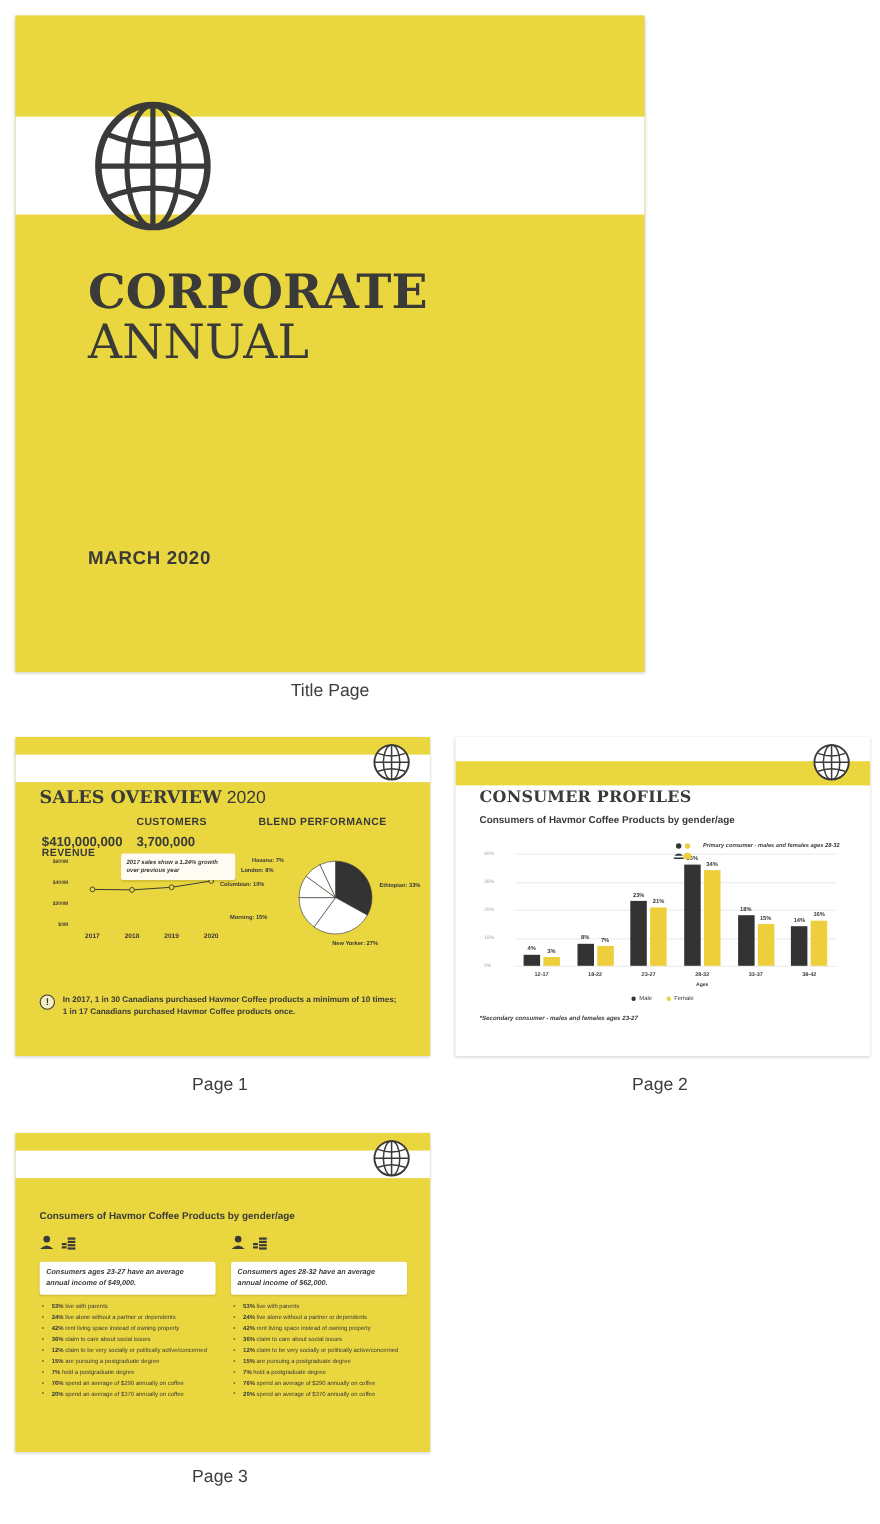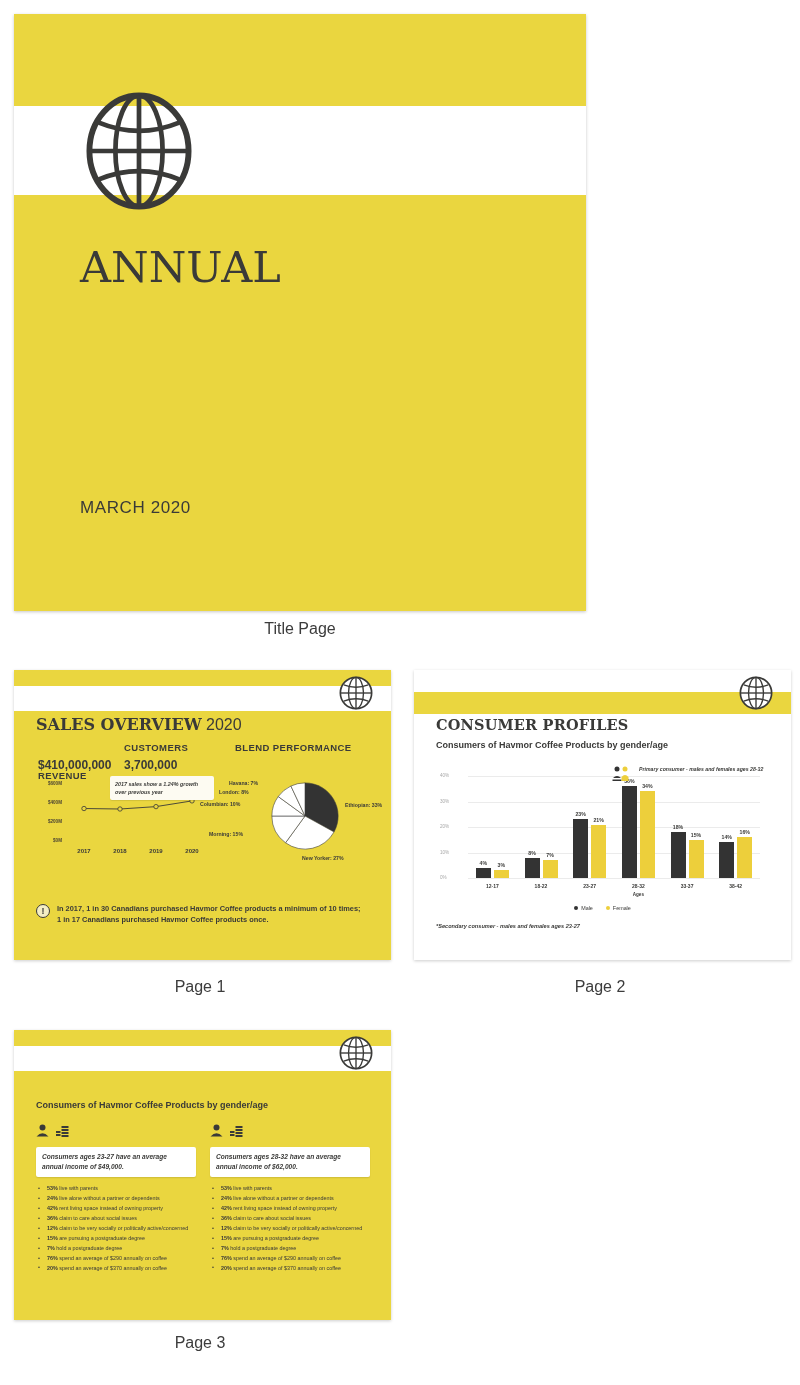--- a/index.html
+++ b/index.html
@@ -56,21 +56,21 @@
     font-size: 43px;
     line-height: 1.02;
     color: #3a3a38;
     margin: 0;
     white-space: nowrap;
   }
   .title-date {
     position: absolute;
     left: 66px; top: 484px;
     font-size: 17px;
-    font-weight: normal;
+    font-weight: bold;
     letter-spacing: 0.6px;
     color: #3a3a38;
   }
   .caption {
     position: absolute;
     text-align: center;
     font-size: 16px;
     color: #3c3c3c;
     font-family: "Liberation Sans", sans-serif;
   }
@@ -244,20 +244,21 @@
     <svg viewBox="0 0 100 100">
       <ellipse cx="50" cy="50" rx="42" ry="47" fill="none" stroke="#3a3a38" stroke-width="5"></ellipse>
       <ellipse cx="50" cy="50" rx="20" ry="47" fill="none" stroke="#3a3a38" stroke-width="4"></ellipse>
       <line x1="50" y1="3" x2="50" y2="97" stroke="#3a3a38" stroke-width="4"></line>
       <line x1="8" y1="50" x2="92" y2="50" stroke="#3a3a38" stroke-width="4"></line>
       <path d="M16 26 Q50 40 84 26" fill="none" stroke="#3a3a38" stroke-width="4"></path>
       <path d="M16 74 Q50 60 84 74" fill="none" stroke="#3a3a38" stroke-width="4"></path>
     </svg>
   </div>
   <div class="title-main">
+    <div class="title-l1">CORPORATE</div>
     <div class="title-l3">ANNUAL</div>
   </div>
   <div class="title-date">MARCH 2020</div>
 </div>
 <div class="caption cap-title">Title Page</div>
 
 <div class="page" id="page1">
   <div class="band-white"></div>
   <div class="mini-globe">
     <svg viewBox="0 0 100 100">

